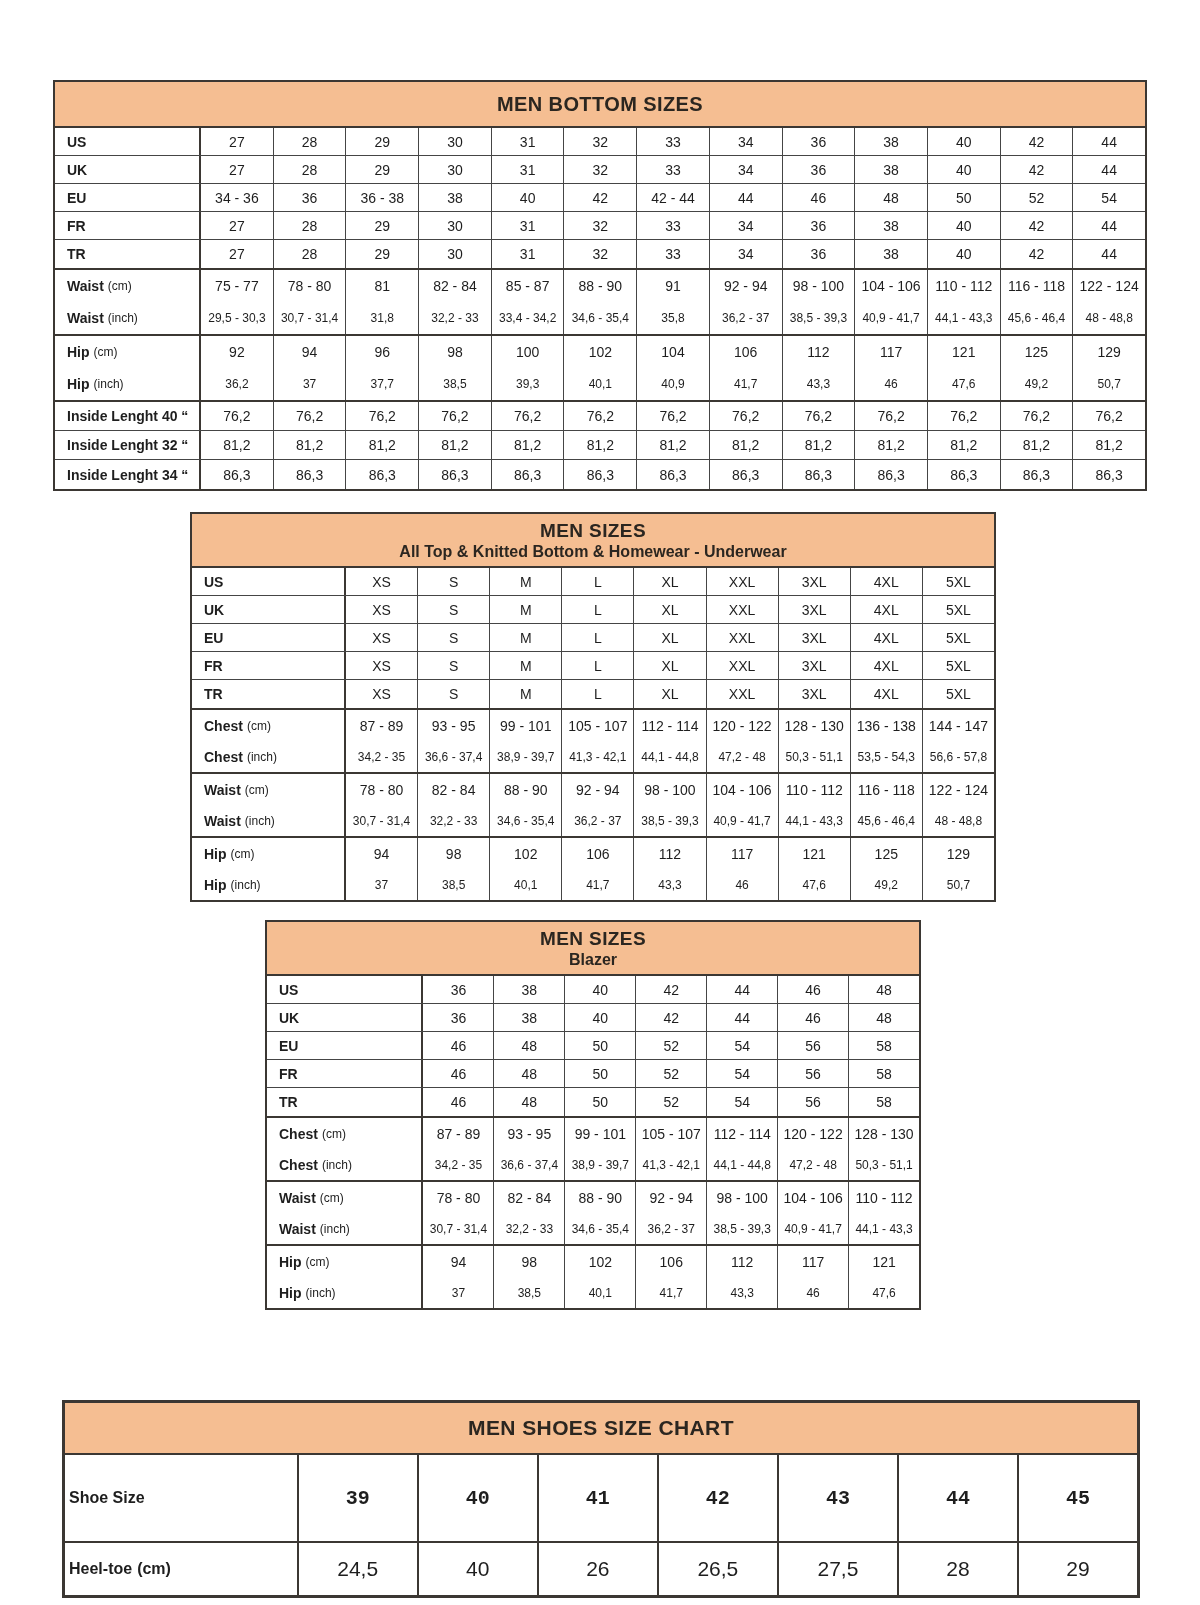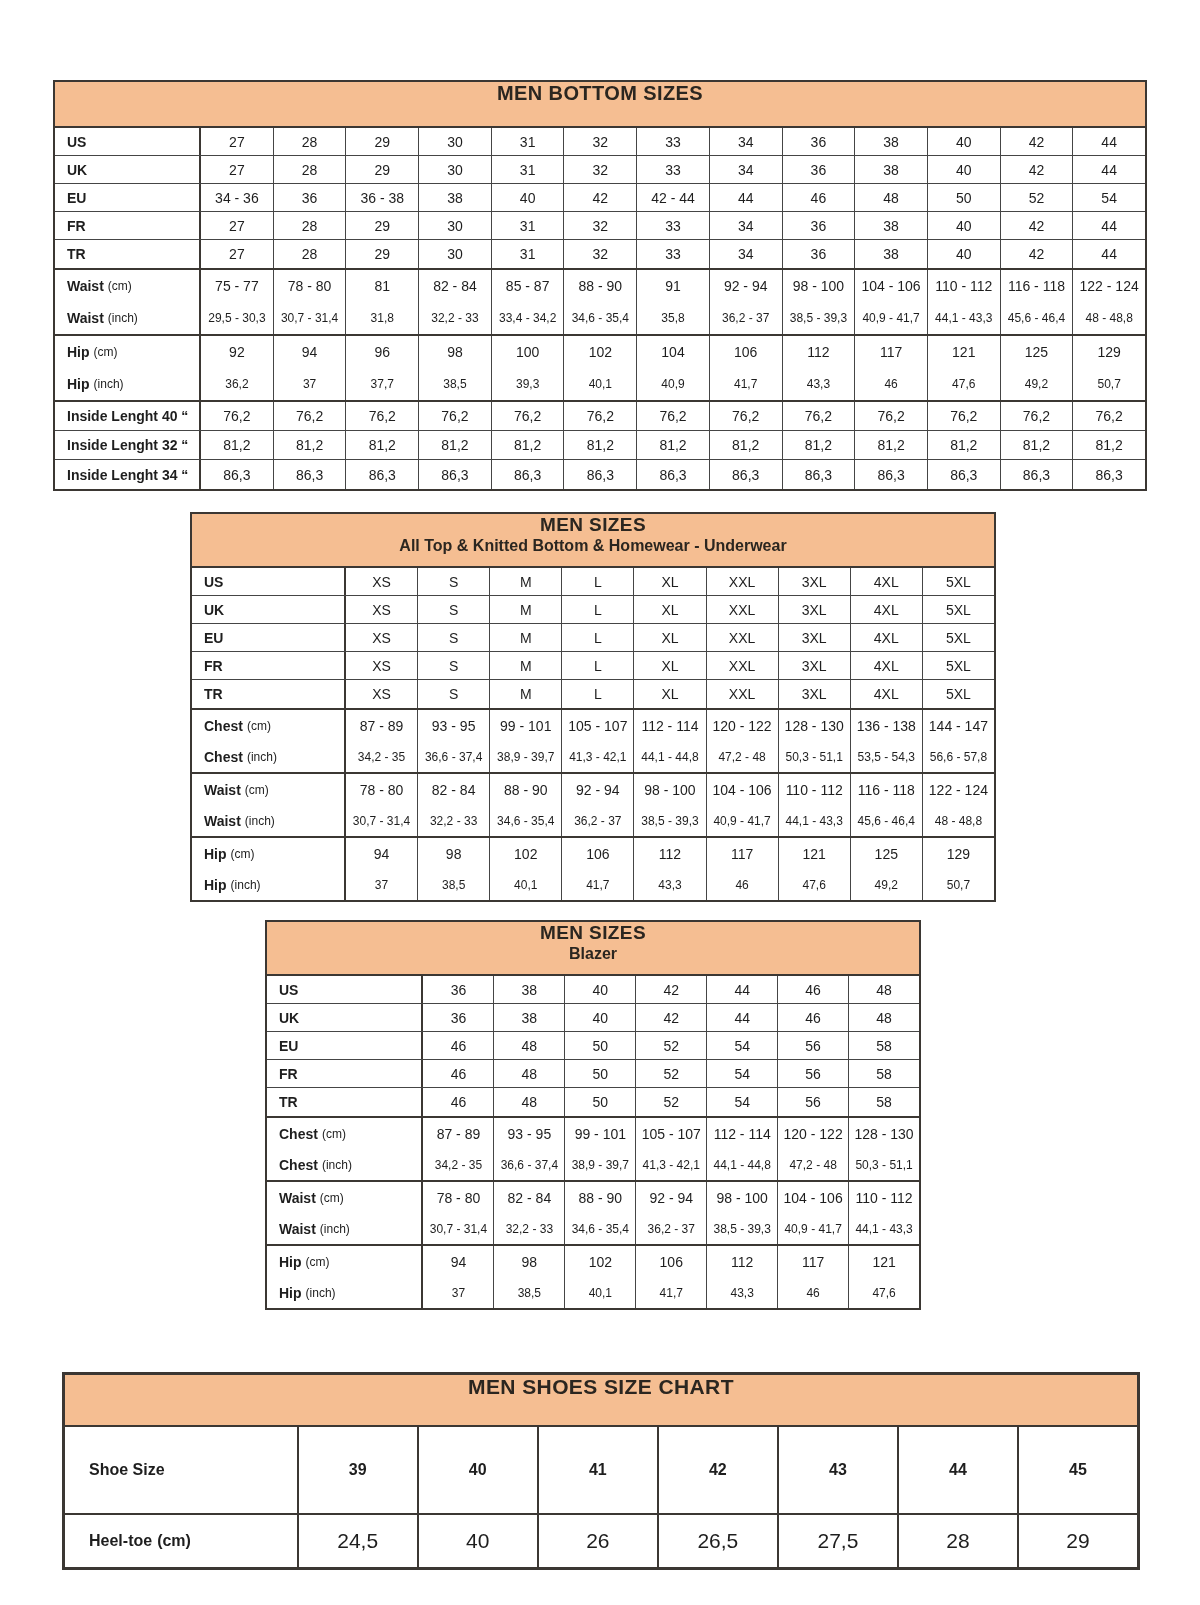--- a/index.html
+++ b/index.html
@@ -11,23 +11,23 @@
   }
   *{box-sizing:border-box;margin:0;padding:0;}
   html,body{background:#ffffff;}
   body{font-family:"Liberation Sans", sans-serif;color:var(--text);}
   #page{position:relative;width:1200px;height:1605px;background:#ffffff;margin:0 auto;overflow:hidden;}
 
   .size-table{position:absolute;border:2px solid var(--border);background:#fff;}
   .tbl-0{left:53px;top:80px;width:1094px;}
   .tbl-1{left:190px;top:512px;width:806px;}
   .tbl-2{left:265px;top:920px;width:656px;}
-  .tbl-3{left:62px;top:1372px;width:1078px;border-width:3px;}
-
-  .t-header{display:flex;flex-direction:column;align-items:center;justify-content:flex-start;
+  .tbl-3{left:62px;top:1400px;width:1078px;border-width:3px;}
+
+  .t-header{display:flex;flex-direction:column;align-items:center;justify-content:center;
     background:var(--peach);border-bottom:2px solid var(--border);}
   .tbl-0 .t-header{height:46px;}
   .tbl-1 .t-header{height:54px;}
   .tbl-2 .t-header{height:54px;}
   .tbl-3 .t-header{height:52px;}
   .t-title{font-weight:bold;font-size:20px;color:var(--title);letter-spacing:.4px;}
   .tbl-1 .t-title,.tbl-2 .t-title{font-size:19px;}
   .tbl-3 .t-title{font-size:21px;}
   .t-subtitle{font-weight:bold;font-size:16px;color:var(--title);margin-top:1px;}
 
@@ -45,29 +45,29 @@
   .tbl-2 .sec-group .trow{height:31px;}
   .tbl-3 .trow.row-0{height:88px;}
   .tbl-3 .trow.row-1{height:52px;}
 
   .cell{display:flex;align-items:center;}
   .label-cell{flex:0 0 auto;padding-left:12px;font-weight:bold;font-size:14px;
     border-right:2px solid var(--border);}
   .tbl-0 .label-cell{width:13.4%;}
   .tbl-1 .label-cell{width:19.2%;}
   .tbl-2 .label-cell{width:24%;}
-  .tbl-3 .label-cell{width:21.8%;font-size:16px;padding-left:24px;}
+  .tbl-3 .label-cell{width:21.8%;font-size:16px;padding-left:4px;}
   .unit{font-weight:normal;font-size:12px;margin-left:4px;}
   .tbl-3 .unit{font-weight:bold;font-size:16px;margin-left:5px;}
 
   .val-cell{flex:1 1 0;justify-content:center;font-size:14px;white-space:nowrap;}
   .val-cell + .val-cell{border-left:1px solid var(--line);}
   .tbl-3 .val-cell + .val-cell{border-left:2px solid var(--border);}
   .trow.small .val-cell{font-size:12px;}
-  .tbl-3 .row-0 .val-cell{font-weight:bold;font-size:16px;}
+  .tbl-3 .row-0 .val-cell{font-weight:bold;font-size:20px;font-family:Liberation Mono, monospace;}
   .tbl-3 .row-1 .val-cell{font-size:21px;}
 </style>
 </head>
 <body>
 
 <div id="page">
 
   <section class="size-table tbl-0">
     <header class="t-header">
       <div class="t-title">MEN BOTTOM SIZES</div>

